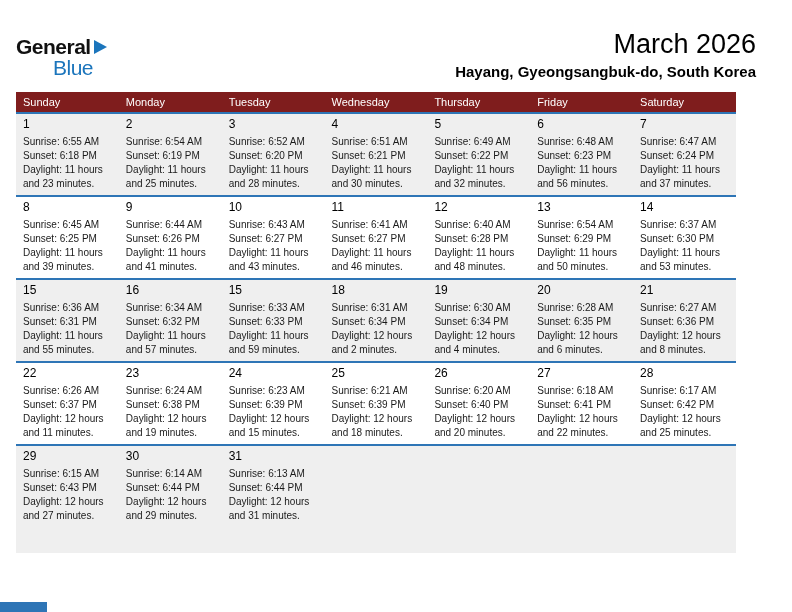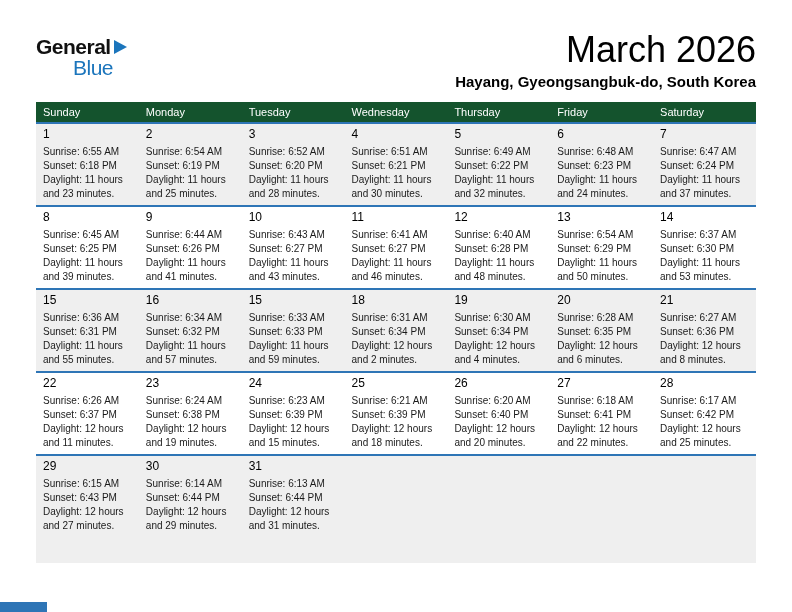--- a/index.html
+++ b/index.html
@@ -3,41 +3,41 @@
 <meta charset="utf-8">
 <style>
   * { margin:0; padding:0; box-sizing:border-box; }
   html,body { width:792px; height:612px; }
   body {
     background:#ffffff;
     font-family:"Liberation Sans","DejaVu Sans",sans-serif;
     position:relative;
     overflow:hidden;
   }
-  .page { padding:30px 36px 0 36px; }
+  .page { padding:30px 36px 0 16px; }
   .topbar { display:flex; justify-content:space-between; align-items:flex-start; }
 
   
   .logo { line-height:1; padding-top:6px; }
   .logo-row1 { display:flex; align-items:center; gap:3px; }
   .logo-general { font-size:21px; font-weight:bold; color:#111; letter-spacing:-0.5px; }
   .logo-tri { width:0; height:0; border-left:13px solid #1B75BC;
               border-top:7px solid transparent; border-bottom:7px solid transparent; }
   .logo-blue { font-size:21px; font-weight:normal; color:#1B75BC; letter-spacing:-0.5px;
                margin-left:37px; margin-top:0px; }
 
   
   .titles { text-align:right; }
-  .title { font-size:36px; font-weight:400; color:#000; line-height:1.1; }
+  .title { font-size:27px; font-weight:400; color:#000; line-height:1.1; }
   .subtitle { font-size:15px; font-weight:bold; color:#000; margin-top:3px; }
 
   
   table { width:720px; border-collapse:collapse; table-layout:fixed; margin-top:12px; }
   thead th {
-    background:#14532d; color:#ffffff; font-weight:400; font-size:11px;
+    background:#7f1d1d; color:#ffffff; font-weight:400; font-size:11px;
     text-align:left; padding:4px 4px 4px 7px;
   }
   tbody tr { border-top:2px solid #2E75B6; background:#ffffff; }
   tbody tr.alt { background:#EFEFEF; }
   tbody td { vertical-align:top; height:83px; padding:3px 4px 0 7px; }
   tbody tr:last-child td { height:108px;margin-left:7px; }
   .dnum { font-size:12px; color:#000; margin-bottom:4px; }
   .dinfo { font-size:10px; color:#1a1a1a; line-height:14px; }
 
   .corner-accent { position:absolute; left:0; bottom:0; width:47px; height:10px; background:#2E75B6; }
@@ -118,21 +118,21 @@
               <div>Daylight: 11 hours</div>
               <div>and 32 minutes.</div>
             </div>
           </td>
           <td>
             <div class="dnum">6</div>
             <div class="dinfo">
               <div>Sunrise: 6:48 AM</div>
               <div>Sunset: 6:23 PM</div>
               <div>Daylight: 11 hours</div>
-              <div>and 24 minutes.</div>
+              <div>and 56 minutes.</div>
             </div>
           </td>
           <td>
             <div class="dnum">7</div>
             <div class="dinfo">
               <div>Sunrise: 6:47 AM</div>
               <div>Sunset: 6:24 PM</div>
               <div>Daylight: 11 hours</div>
               <div>and 37 minutes.</div>
             </div>

